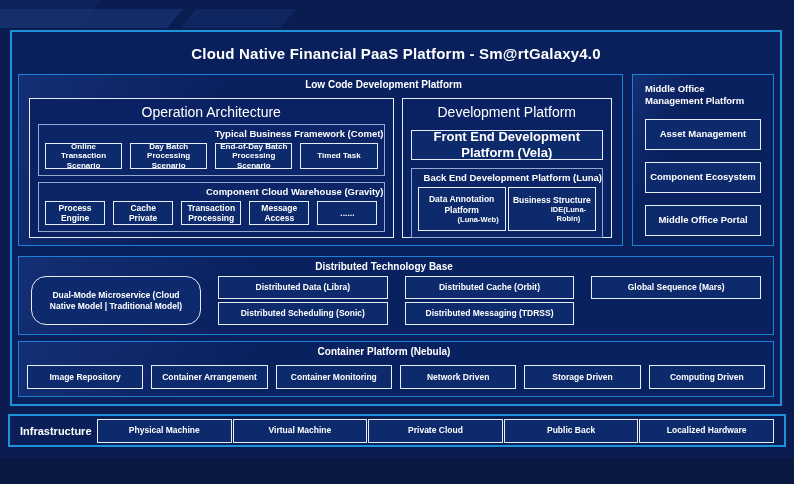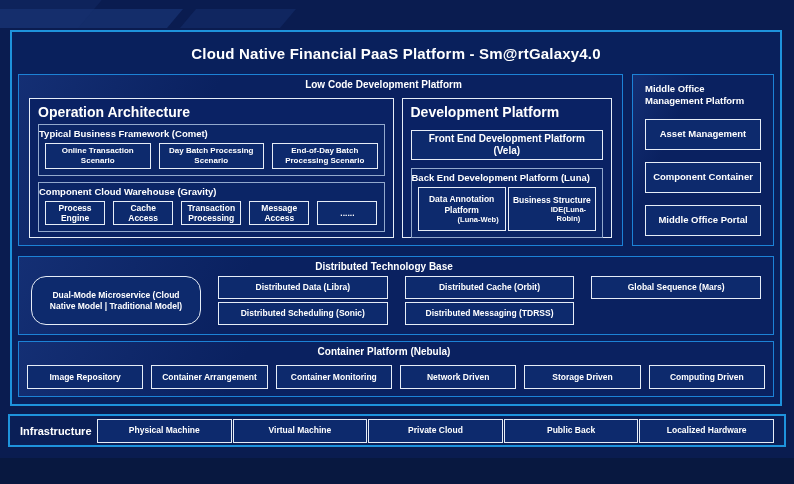--- a/index.html
+++ b/index.html
@@ -30,36 +30,36 @@
   .lc-label  { transform:translateX(63px); }
   .shift-label { transform:translateX(-12px); }
 
   .row-top { display:flex; gap:9px; height:172px; }
   .low-code { flex:1; }
   .lc-row { display:flex; gap:8px; height:140px; margin:8px 10px 0; }
 
   .panel { border:1px solid #E6EDF7; background:#0A2264; padding:0 8px; }
   .op-arch { flex:1.8; }
   .dev-plat { flex:1; }
-  .big-head { font-size:14px; font-weight:bold; text-align:left; padding:5px 0 4px; }
+  .big-head { font-size:14px; font-weight:normal; text-align:center; padding:5px 0 4px; }
 
   .sub-box { border:1px solid #93A9CD; background:#0B2566; }
-  .sub-label { font-size:9.5px; font-weight:bold; text-align:left; padding:3px 0 2px; }
+  .sub-label { font-size:9.5px; font-weight:bold; text-align:right; padding:3px 0 2px; }
   .items-row { display:flex; gap:8px; padding:2px 6px 6px; }
 
   .leaf {
     border:1px solid #E6EDF7; background:#0D2A6D;
     display:flex; align-items:center; justify-content:center; flex-direction:column;
     text-align:center; font-weight:bold; font-size:8.5px; line-height:1.2; padding:1px 3px;
   }
   .tbf .leaf { flex:1; height:26px; font-size:8px; }
   .ccw { margin-top:6px; }
   .ccw .leaf { flex:1; height:24px; }
 
-  .front-end { height:30px; margin-top:6px; font-size:10px; }
+  .front-end { height:30px; margin-top:6px; font-size:13px; }
   .back-end { margin-top:8px; }
   .be-row { padding:2px 6px 6px; gap:2px; }
   .be-item { flex:1; height:44px; }
   .be-name { font-size:8.5px; font-weight:bold; }
   .be-sub { font-size:7.5px; font-weight:bold;margin-left:33px; }
 
   .middle-office { width:142px; }
   .mo-label { font-size:9.5px; font-weight:bold; line-height:1.3; margin:8px 12px 11px; text-align:left; }
   .mo-item { height:31px; margin:0 12px 12px; font-size:9.5px; }
 
@@ -99,27 +99,28 @@
         <div class="lc-row">
 
           <div class="panel op-arch">
             <div class="big-head">Operation Architecture</div>
             <div class="sub-box tbf">
               <div class="sub-label">Typical Business Framework (Comet)</div>
               <div class="items-row">
                 <div class="leaf">Online Transaction Scenario</div>
                 <div class="leaf">Day Batch Processing Scenario</div>
                 <div class="leaf">End-of-Day Batch Processing Scenario</div>
+                <div class="leaf">Timed Task</div>
               </div>
             </div>
             <div class="sub-box ccw">
               <div class="sub-label">Component Cloud Warehouse (Gravity)</div>
               <div class="items-row">
                 <div class="leaf">Process Engine</div>
-                <div class="leaf">Cache Access</div>
+                <div class="leaf">Cache Private</div>
                 <div class="leaf">Transaction Processing</div>
                 <div class="leaf">Message Access</div>
                 <div class="leaf">......</div>
               </div>
             </div>
           </div>
 
           <div class="panel dev-plat">
             <div class="big-head">Development Platform</div>
             <div class="leaf front-end">Front End Development Platform (Vela)</div>
@@ -137,21 +138,21 @@
               </div>
             </div>
           </div>
 
         </div>
       </section>
 
       <section class="sec middle-office">
         <div class="mo-label">Middle Office Management Platform</div>
         <div class="leaf mo-item">Asset Management</div>
-        <div class="leaf mo-item">Component Container</div>
+        <div class="leaf mo-item">Component Ecosystem</div>
         <div class="leaf mo-item">Middle Office Portal</div>
       </section>
     </div>
 
     <section class="sec distributed">
       <div class="sec-label shift-label">Distributed Technology Base</div>
       <div class="dist-grid">
         <div class="leaf dual">Dual-Mode Microservice (Cloud Native Model | Traditional Model)</div>
         <div class="leaf">Distributed Data (Libra)</div>
         <div class="leaf">Distributed Cache (Orbit)</div>

